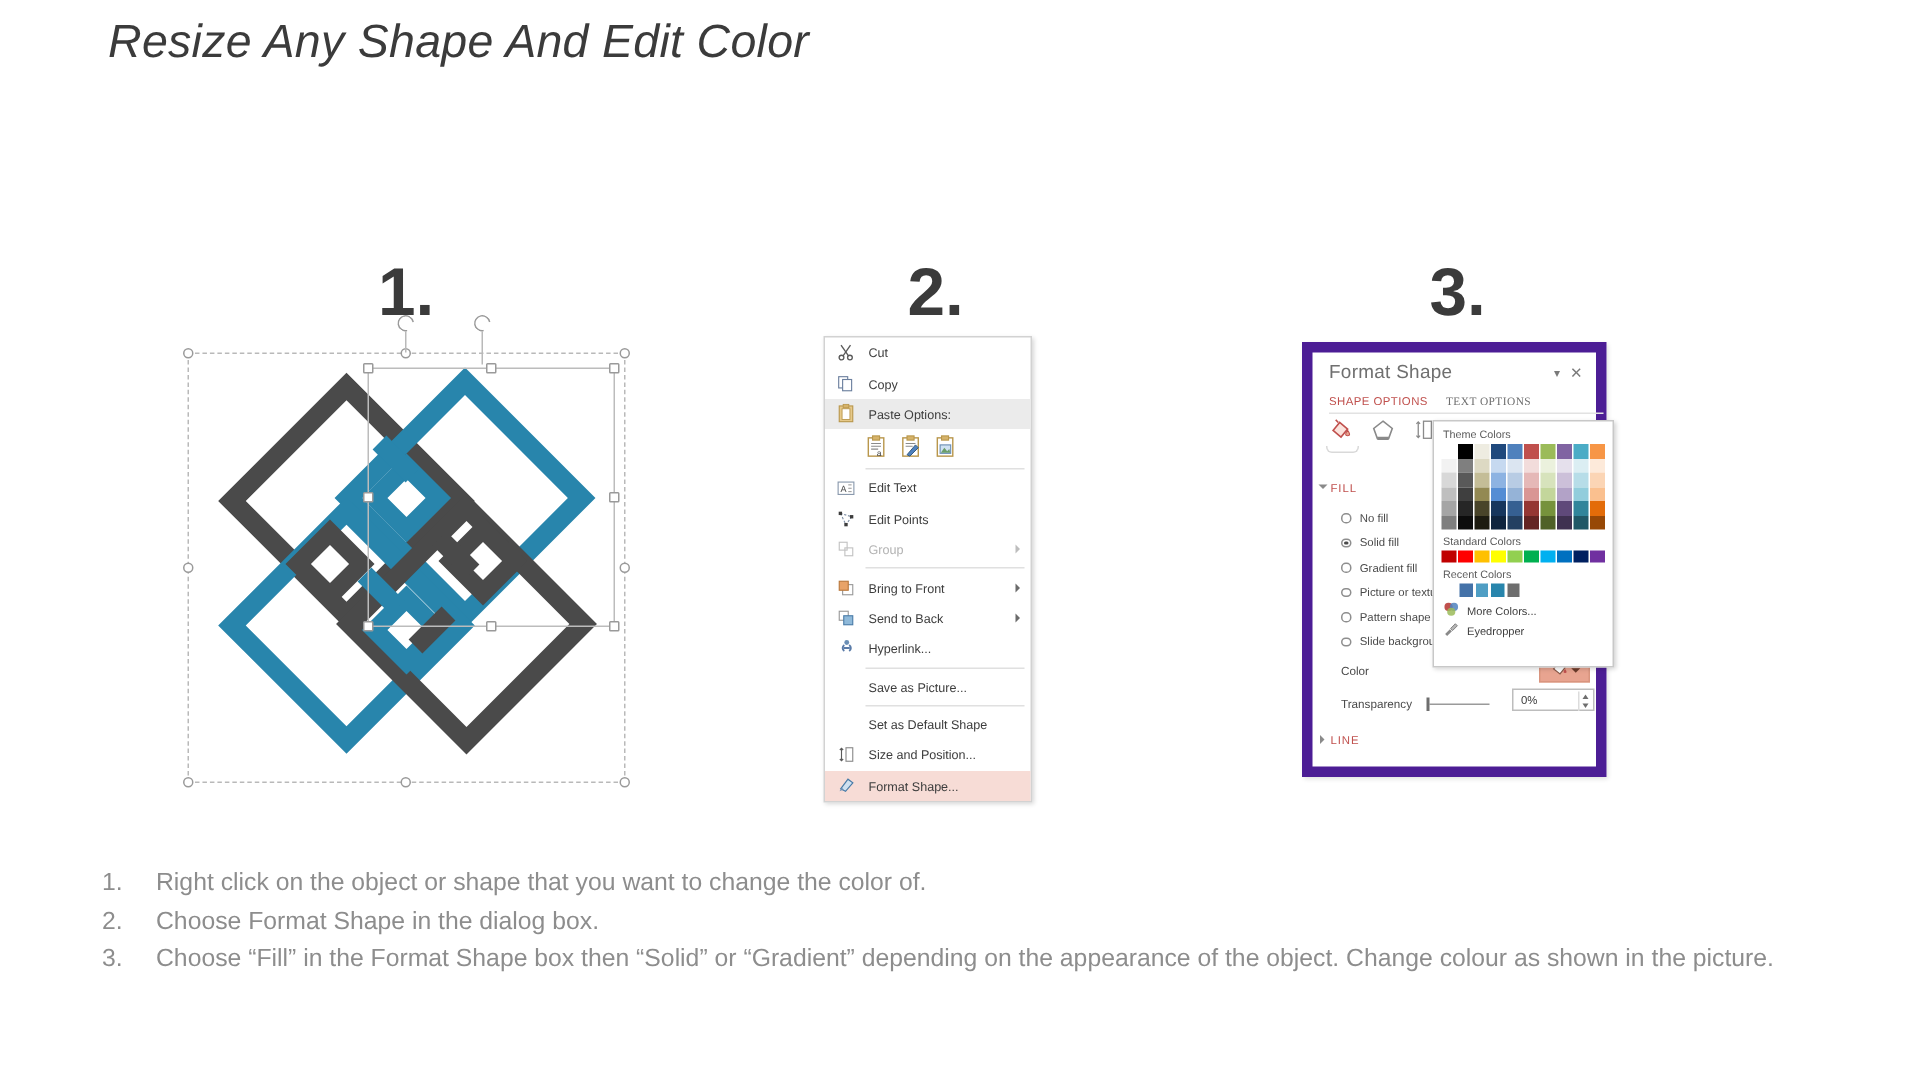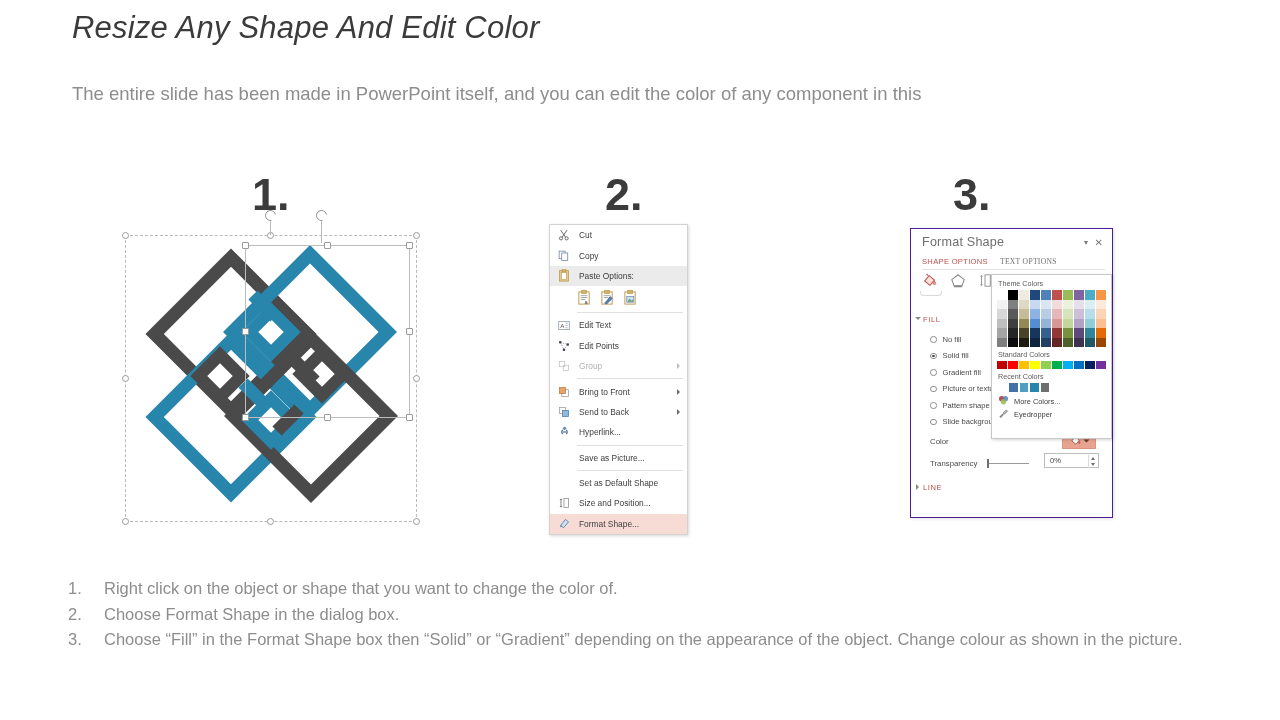--- a/index.html
+++ b/index.html
@@ -81,23 +81,22 @@
   }
   .ctx-sep { height:1px; background:#e0e0e0; margin:2px 4px 2px 27px; }
   .paste-row {
     height:24px; display:flex; align-items:center; gap:8px; padding-left:27px;
   }
   .paste-ico { width:15px; height:16px; }
 
   
   .fs-pane {
     position:absolute; left:868px; top:228px; width:203px; height:290px;
-    background:#ffffff; border:1px solid #4c1d95;
+    background:#ffffff; border:7px solid #4c1d95;
     box-shadow: 1px 1px 3px rgba(0,0,0,.12);
-    margin-left: 42px;
   }
   .fs-title {
     position:absolute; left:11px; top:6px;
     font-size:12.6px; color:#6f6f6f; letter-spacing:.2px;
   }
   .fs-close { position:absolute; right:9px; top:8px; font-size:10px; color:#7a7a7a; }
   .fs-drop  { position:absolute; right:24px; top:9px; font-size:8px; color:#7a7a7a; }
   .fs-tabs { position:absolute; left:11px; top:28px; display:flex; gap:12px; }
   .fs-tab { font-size:7.6px; letter-spacing:.3px; }
   .fs-tab.active { color:#c0504d; }
@@ -168,21 +167,20 @@
   .inst-n { width:36px; flex:0 0 36px; }
   .inst-t { flex:1; }
 </style>
 </head>
 <body>
 
 <div class="slide">
 
   <div class="page-title">Resize Any Shape And Edit Color</div>
   <div class="subtitle">
-    <span>The entire slide has been made in PowerPoint itself, and you can edit the color of any component in this</span>
   </div>
 
   <div class="step-num" id="stepnum-1">1.</div>
   <div class="step-num" id="stepnum-2">2.</div>
   <div class="step-num" id="stepnum-3">3.</div>
 
   <div class="graphic-wrap">
 
     <svg width="292" height="287" viewBox="0 0 292 287" style="position:absolute;left:0;top:0;">
       <defs>

